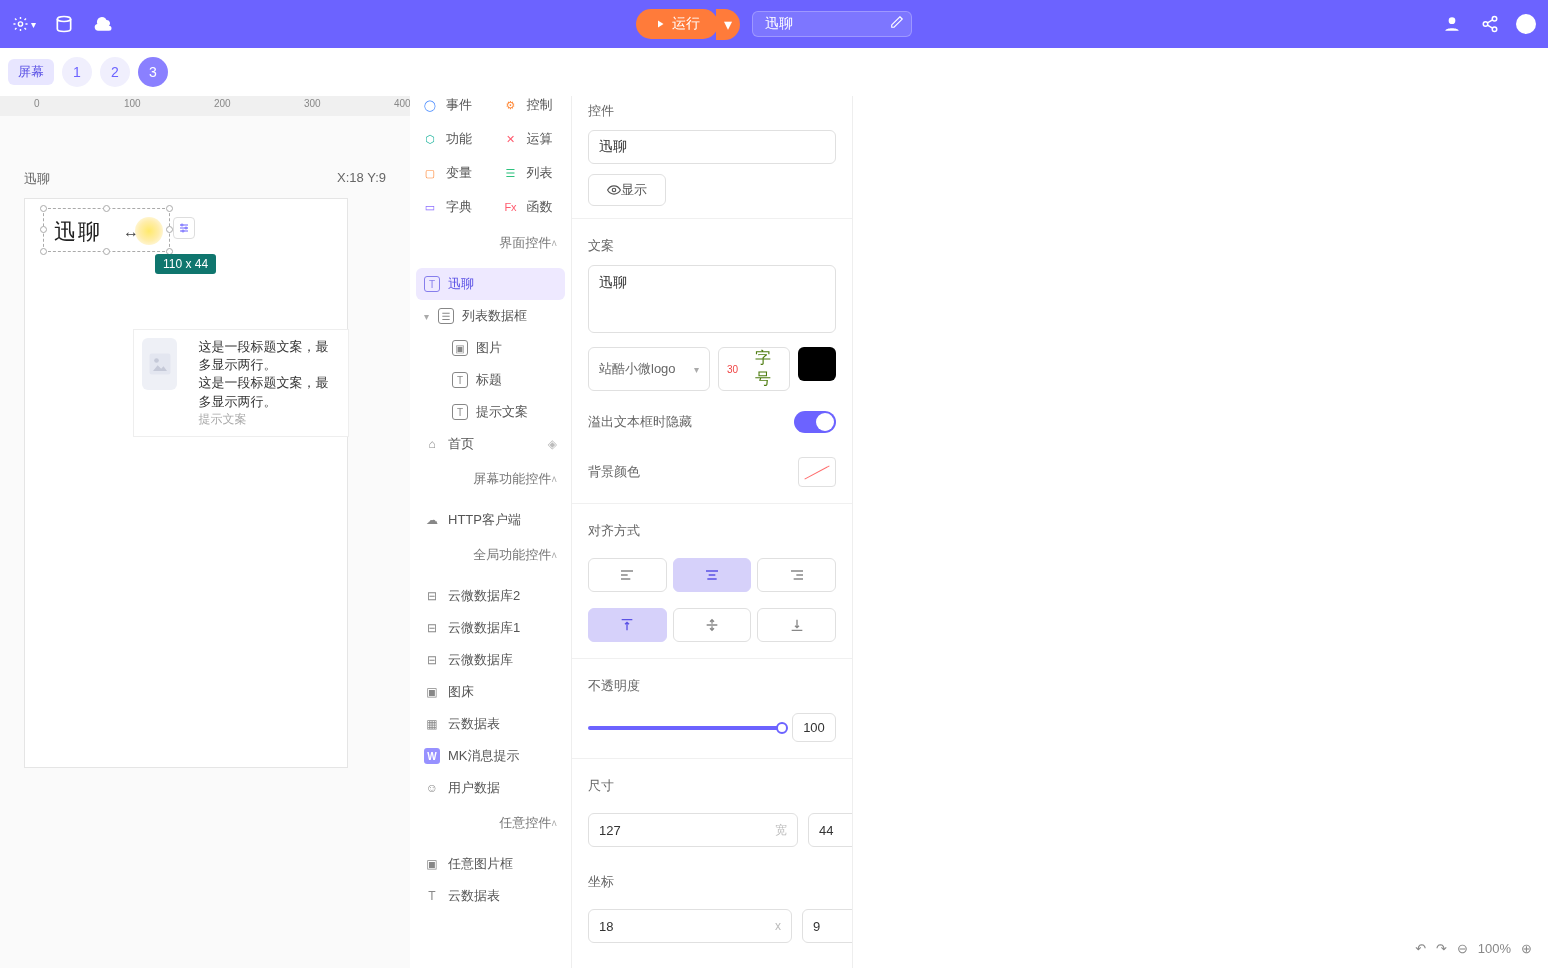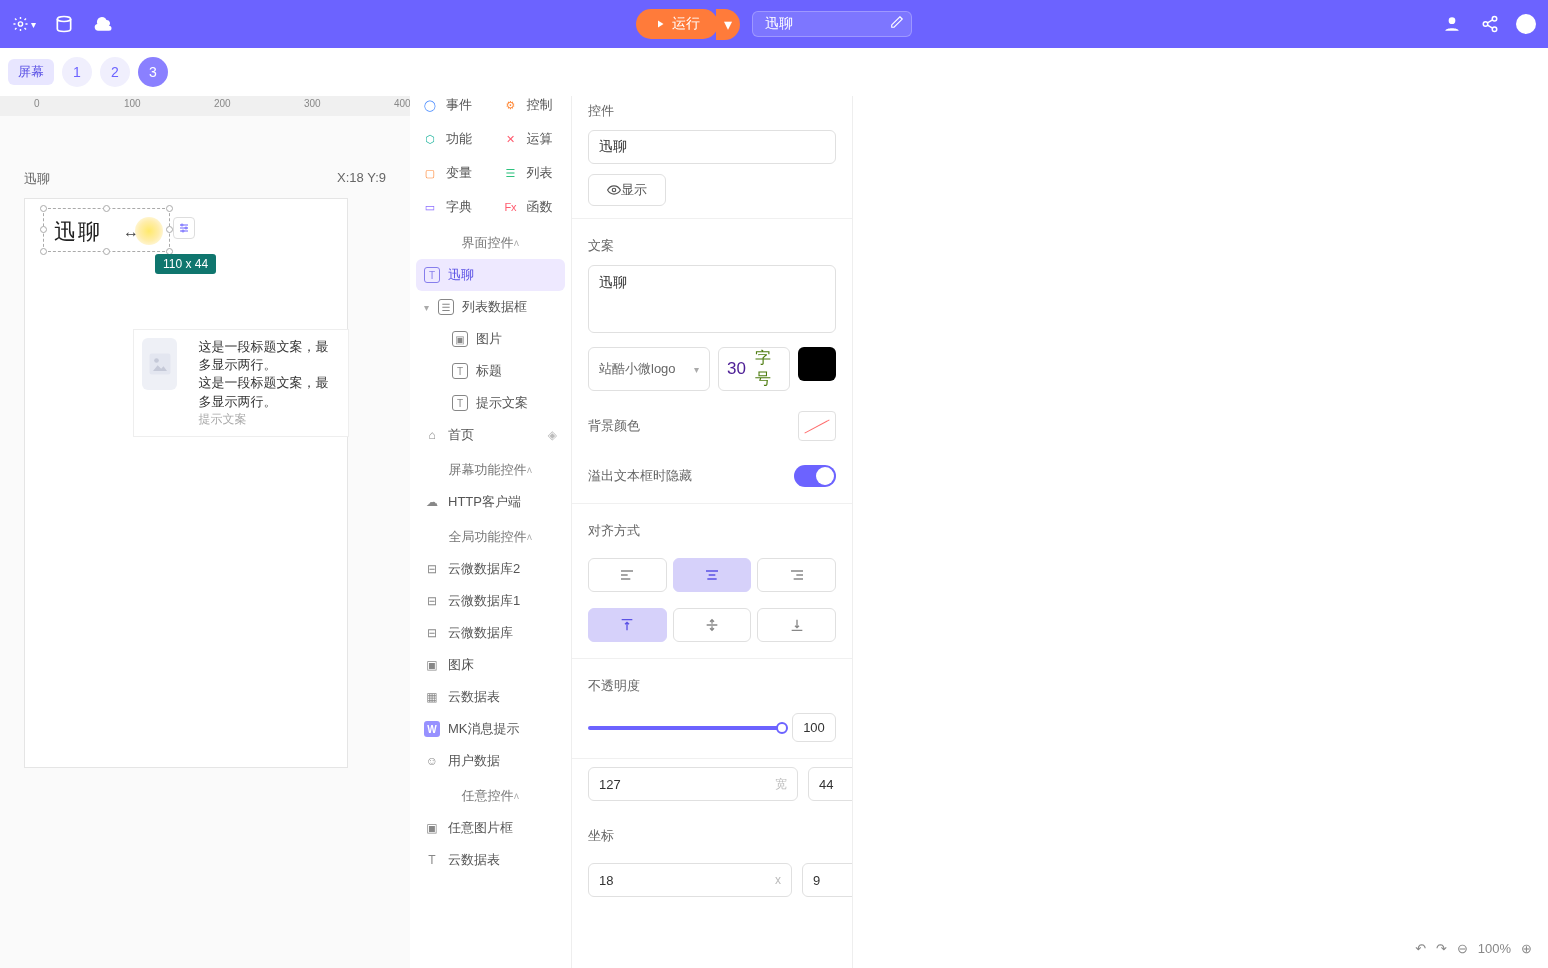--- a/index.html
+++ b/index.html
@@ -181,26 +181,26 @@
   cursor: pointer;
 }
 .mp-icon { width: 16px; height: 16px; display:flex;align-items:center;justify-content:center; border-radius: 3px; font-size: 11px; }
 .ic-blue { color: #4a8cff; }
 .ic-orange { color: #ff8a3a; }
 .ic-green { color: #2ec27e; }
 .ic-purple { color: #8a6cff; }
 .ic-red { color: #ff5a6e; }
 .ic-teal { color: #2bb8a3; }
 .mp-section {
-  padding: 10px 14px 7px;
+  padding: 10px 14px 16px;
   font-size: 13px;
   color: #777;
   display: flex;
   align-items: center;
-  justify-content: center;
+  justify-content: flex-end;
 }
 .mp-tree-item {
   display: flex; align-items: center; gap: 8px;
   padding: 7px 14px;
   font-size: 13px; color: #555;
   cursor: pointer;
 }
 .mp-tree-item.sel { background: #eee9ff; color: #5b52e5; border-radius: 6px; margin: 0 6px; padding-left: 8px; }
 .mp-tree-item.indent1 { padding-left: 28px; }
 .mp-tree-item.indent2 { padding-left: 42px; }
@@ -274,21 +274,21 @@
   cursor: pointer;
 }
 .size-field {
   width: 72px;
   border: 1px solid #e0e0e0;
   border-radius: 6px;
   display: flex; align-items: center;
   padding: 0 8px;
   font-size: 13px;
 }
-.size-field input { border: none; width: 28px; font-size: 17px; color: #4c1d95; outline: none; }
+.size-field input { border: none; width: 28px; font-size: 10px; color: #ef4444; outline: none; }
 .size-field .suffix { color: #4d7c0f; font-size: 16px; }
 .color-swatch {
   width: 38px; height: 34px;
   background: #000;
   border-radius: 6px;
   cursor: pointer;
 }
 .prop-row { display: flex; align-items: center; justify-content: space-between; padding: 12px 16px; font-size: 13px; color: #666; }
 .bg-swatch {
   width: 38px; height: 30px;
@@ -649,27 +649,27 @@
       </div>
       <div class="size-field">
         <input value="30" style="">
         <span class="suffix">字号</span>
       </div>
       <div class="color-swatch"></div>
     </div>
   </div>
 
   <div class="prop-row">
+    <span>溢出文本框时隐藏</span>
+    <div class="toggle"></div>
+  </div>
+
+  <div class="prop-row">
     <span>背景颜色</span>
     <div class="bg-swatch"></div>
-  </div>
-
-  <div class="prop-row">
-    <span>溢出文本框时隐藏</span>
-    <div class="toggle"></div>
   </div>
 
   <div class="divider"></div>
 
   <div class="props-section" style="padding-bottom:4px">
     <div class="props-label">对齐方式</div>
   </div>
   <div class="align-grid">
     <div class="align-btn">
         <svg width="16" height="16" viewBox="0 0 24 24" stroke="currentColor" stroke-width="2" fill="none">
@@ -712,20 +712,23 @@
   </div>
   <div class="slider-wrap">
     <div class="slider-track">
       <div class="slider-thumb"></div>
     </div>
     <input class="small-num" value="100" style="">
   </div>
 
   <div class="divider"></div>
 
+  <div class="props-section" style="padding-bottom:4px">
+    <div class="props-label">尺寸</div>
+  </div>
   <div class="size-row">
     <div class="dim-field">
       <input value="127" style="">
       <span class="dim-suffix">宽</span>
     </div>
     <div class="dim-field">
       <input value="44" style="">
 
     </div>
   </div>

